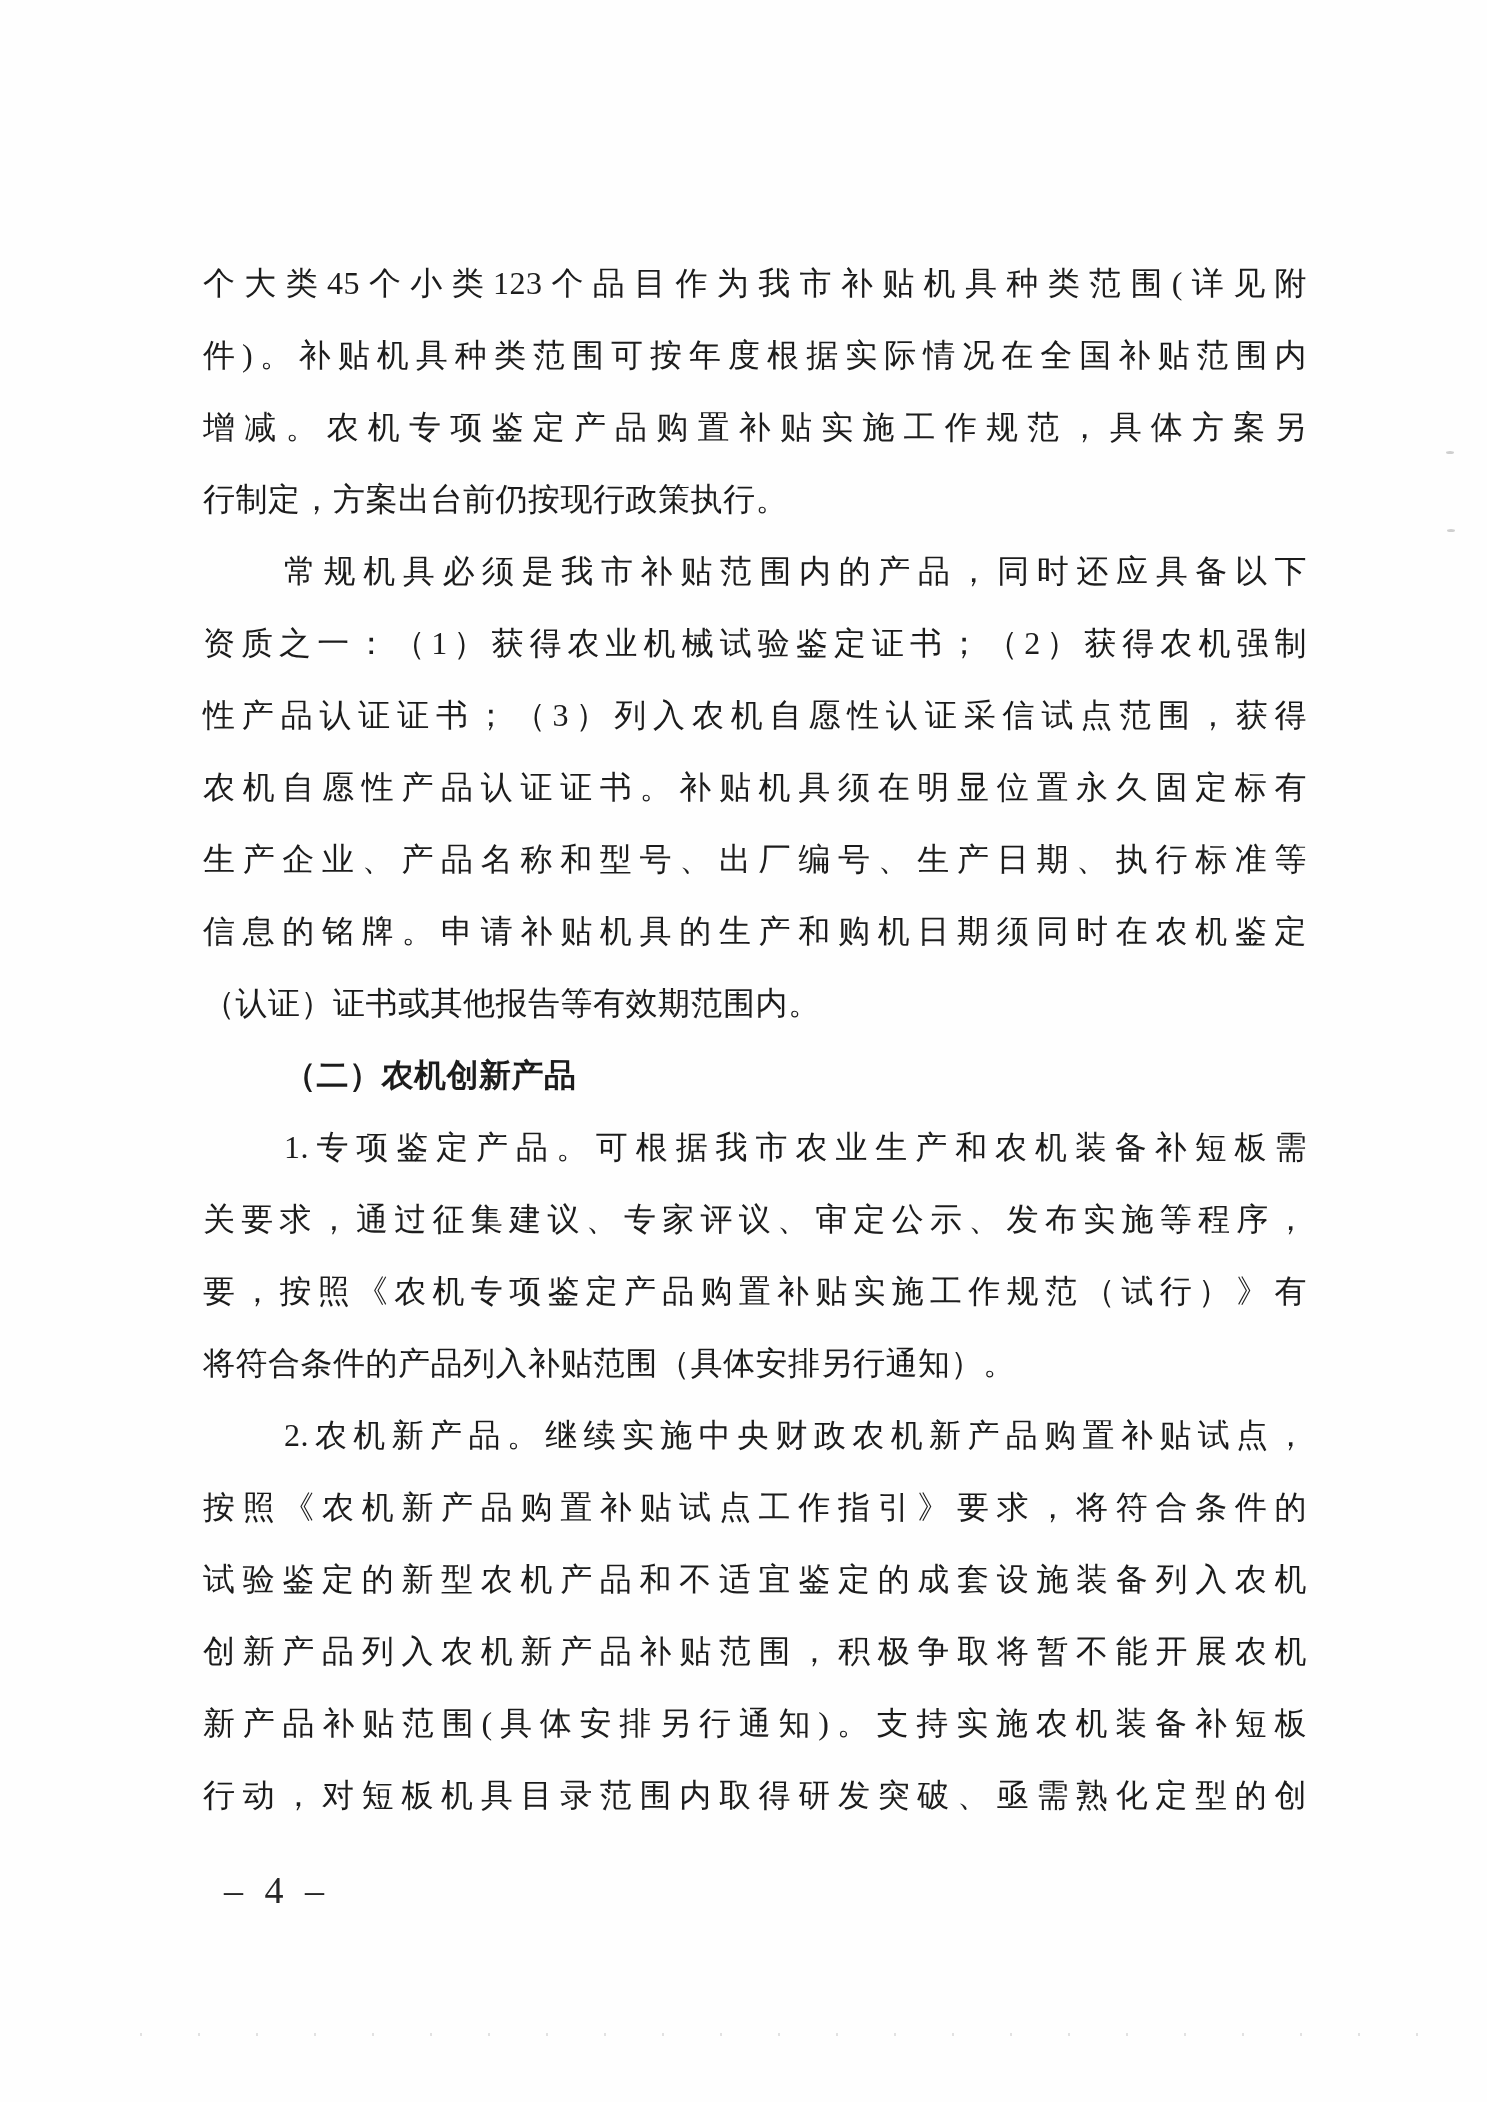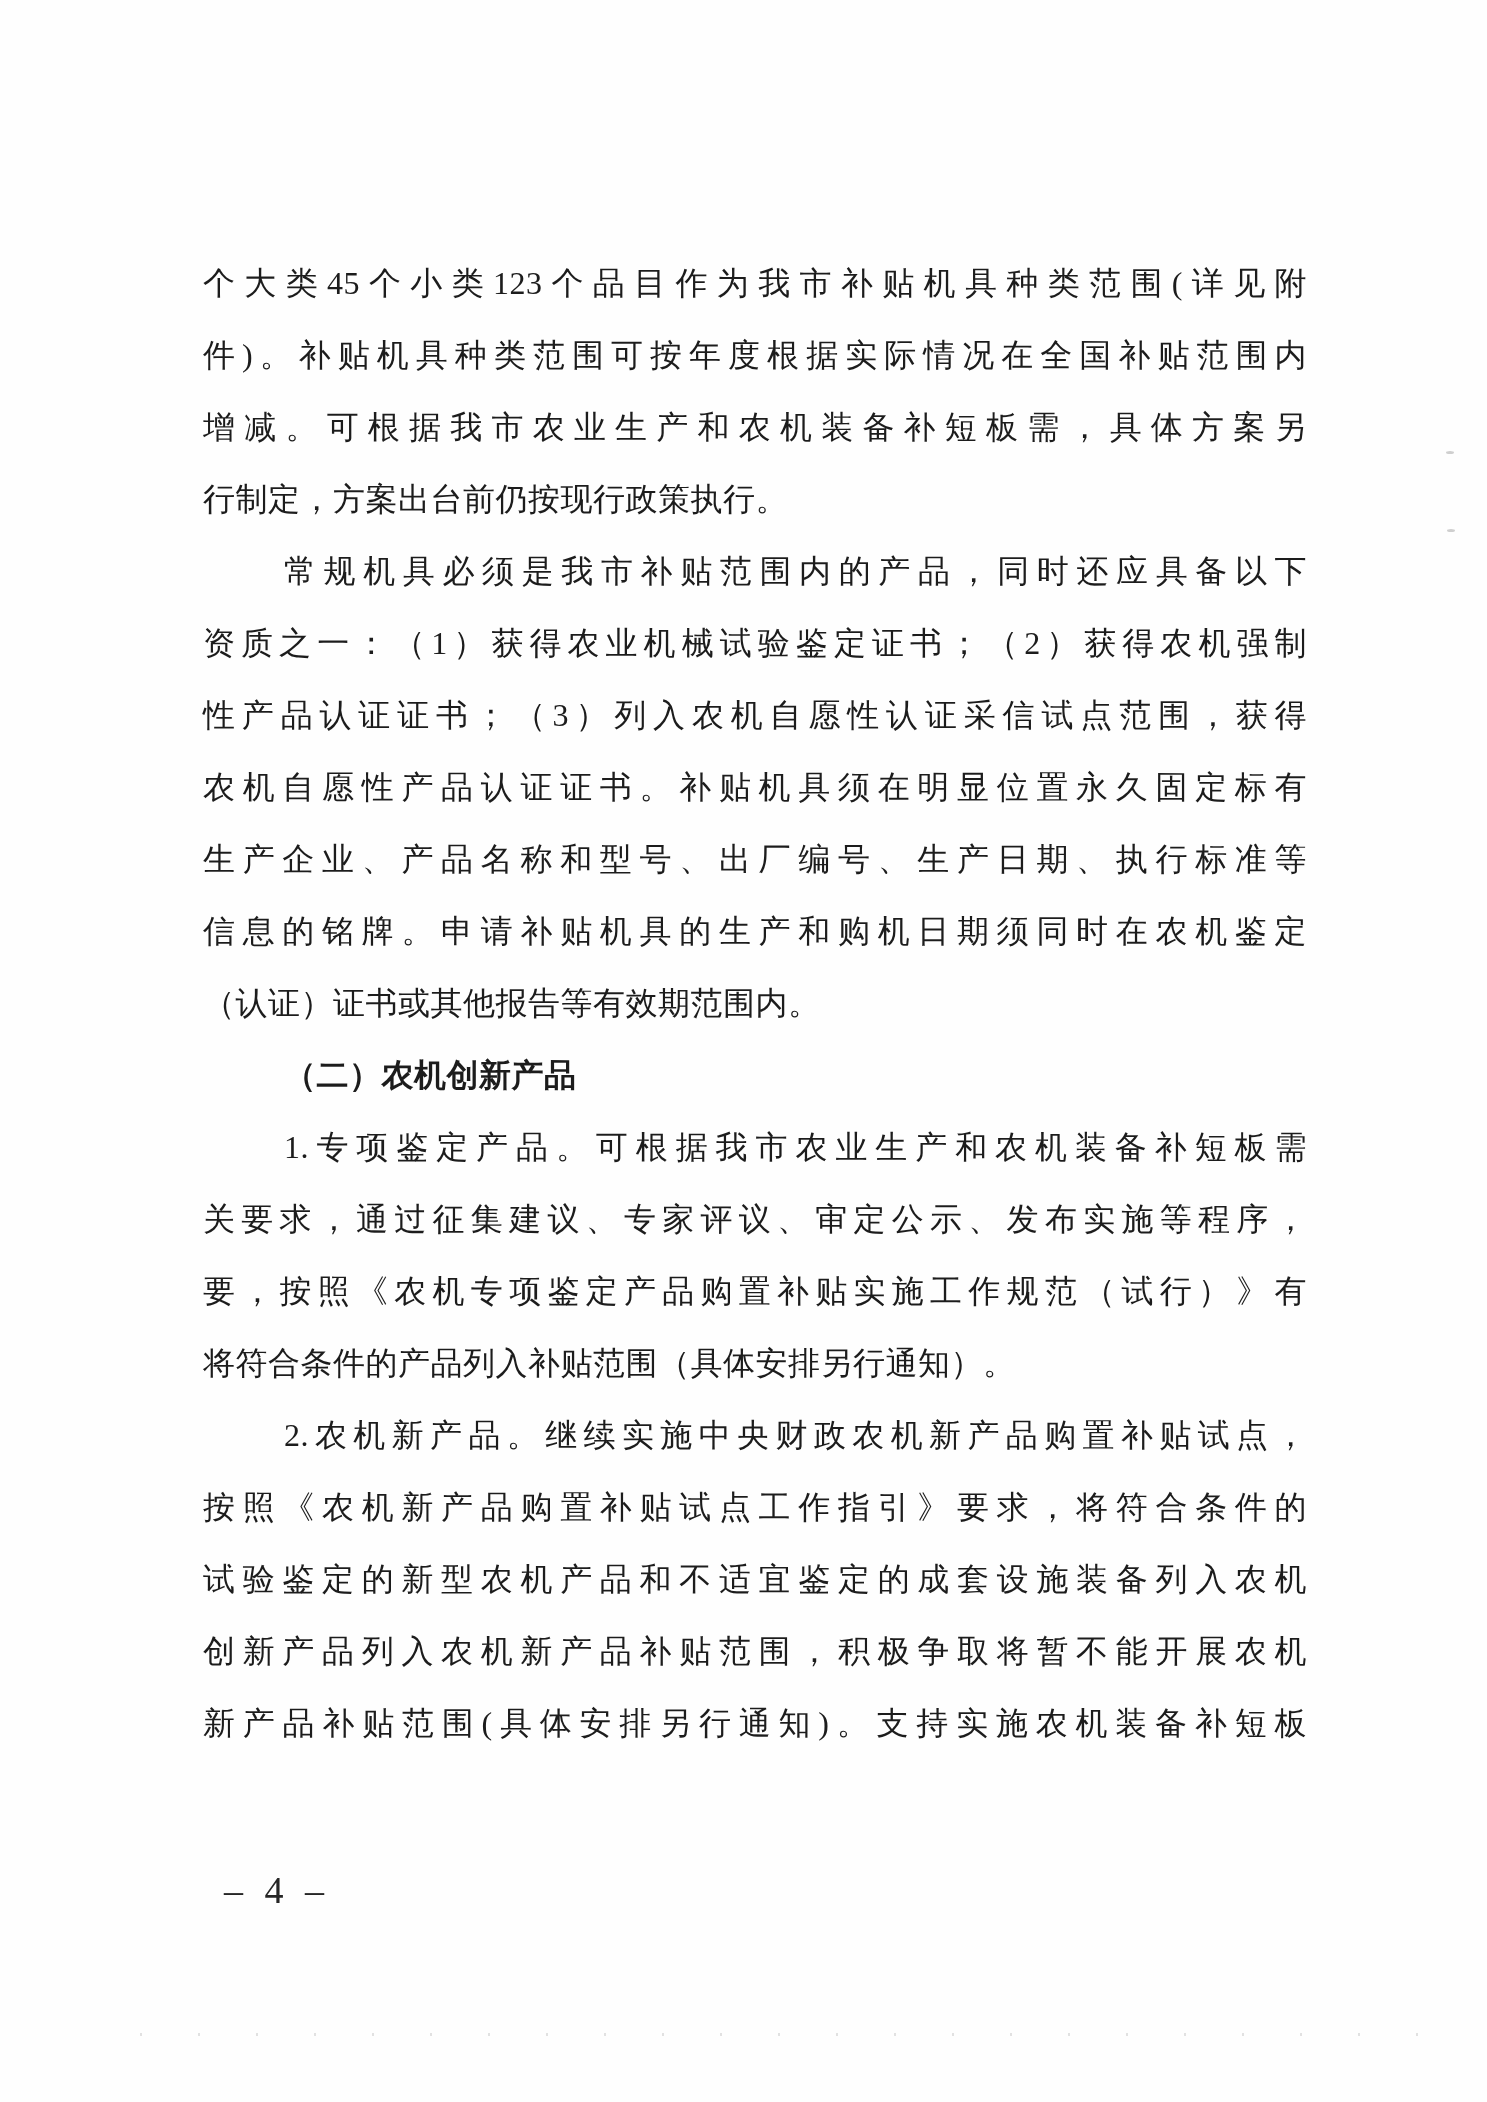--- a/index.html
+++ b/index.html
@@ -70,39 +70,40 @@
   }
 </style>
 </head>
 <body>
 
 <div class="page">
 
   <div class="text-block">
       <div class="line full">个大类45个小类123个品目作为我市补贴机具种类范围(详见附</div>
       <div class="line full">件)。补贴机具种类范围可按年度根据实际情况在全国补贴范围内</div>
-      <div class="line full">增减。可根据我市农业生产和农机装备补短板需，具体方案另</div>
+      <div class="line full">增减。农机专项鉴定产品购置补贴实施工作规范，具体方案另</div>
       <div class="line">行制定，方案出台前仍按现行政策执行。</div>
       <div class="line indent full">常规机具必须是我市补贴范围内的产品，同时还应具备以下</div>
       <div class="line full">资质之一：（1）获得农业机械试验鉴定证书；（2）获得农机强制</div>
       <div class="line full">性产品认证证书；（3）列入农机自愿性认证采信试点范围，获得</div>
       <div class="line full">农机自愿性产品认证证书。补贴机具须在明显位置永久固定标有</div>
       <div class="line full">生产企业、产品名称和型号、出厂编号、生产日期、执行标准等</div>
       <div class="line full">信息的铭牌。申请补贴机具的生产和购机日期须同时在农机鉴定</div>
       <div class="line">（认证）证书或其他报告等有效期范围内。</div>
       <div class="line indent bold">（二）农机创新产品</div>
       <div class="line indent full">1.专项鉴定产品。可根据我市农业生产和农机装备补短板需</div>
       <div class="line full">关要求，通过征集建议、专家评议、审定公示、发布实施等程序，</div>
       <div class="line full">要，按照《农机专项鉴定产品购置补贴实施工作规范（试行）》有</div>
       <div class="line">将符合条件的产品列入补贴范围（具体安排另行通知）。</div>
       <div class="line indent full">2.农机新产品。继续实施中央财政农机新产品购置补贴试点，</div>
       <div class="line full">按照《农机新产品购置补贴试点工作指引》要求，将符合条件的</div>
       <div class="line full">试验鉴定的新型农机产品和不适宜鉴定的成套设施装备列入农机</div>
       <div class="line full">创新产品列入农机新产品补贴范围，积极争取将暂不能开展农机</div>
       <div class="line full">新产品补贴范围(具体安排另行通知)。支持实施农机装备补短板</div>
+      <div class="line full">行动，对短板机具目录范围内取得研发突破、亟需熟化定型的创</div>
     </div>
 
   <div class="footer">– 4 –</div>
 
   <div class="speck-row"></div>
 
   <div id="speck-container">
       <div class="speck" style="left: 1446px; top: 451px; width: 8px; height: 3px;"></div>
       <div class="speck" style="left: 1447px; top: 529px; width: 8px; height: 3px;"></div>
     </div>

